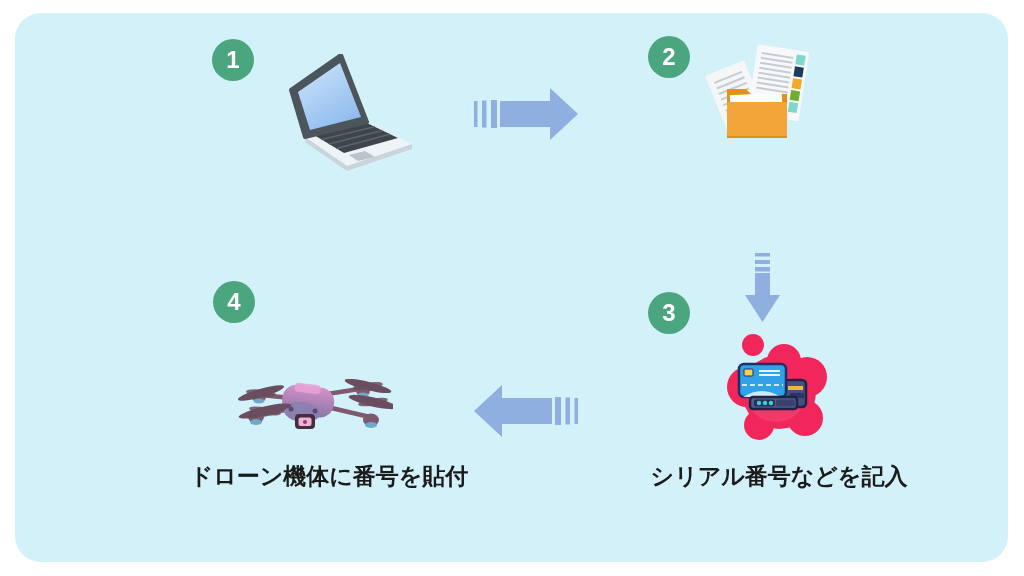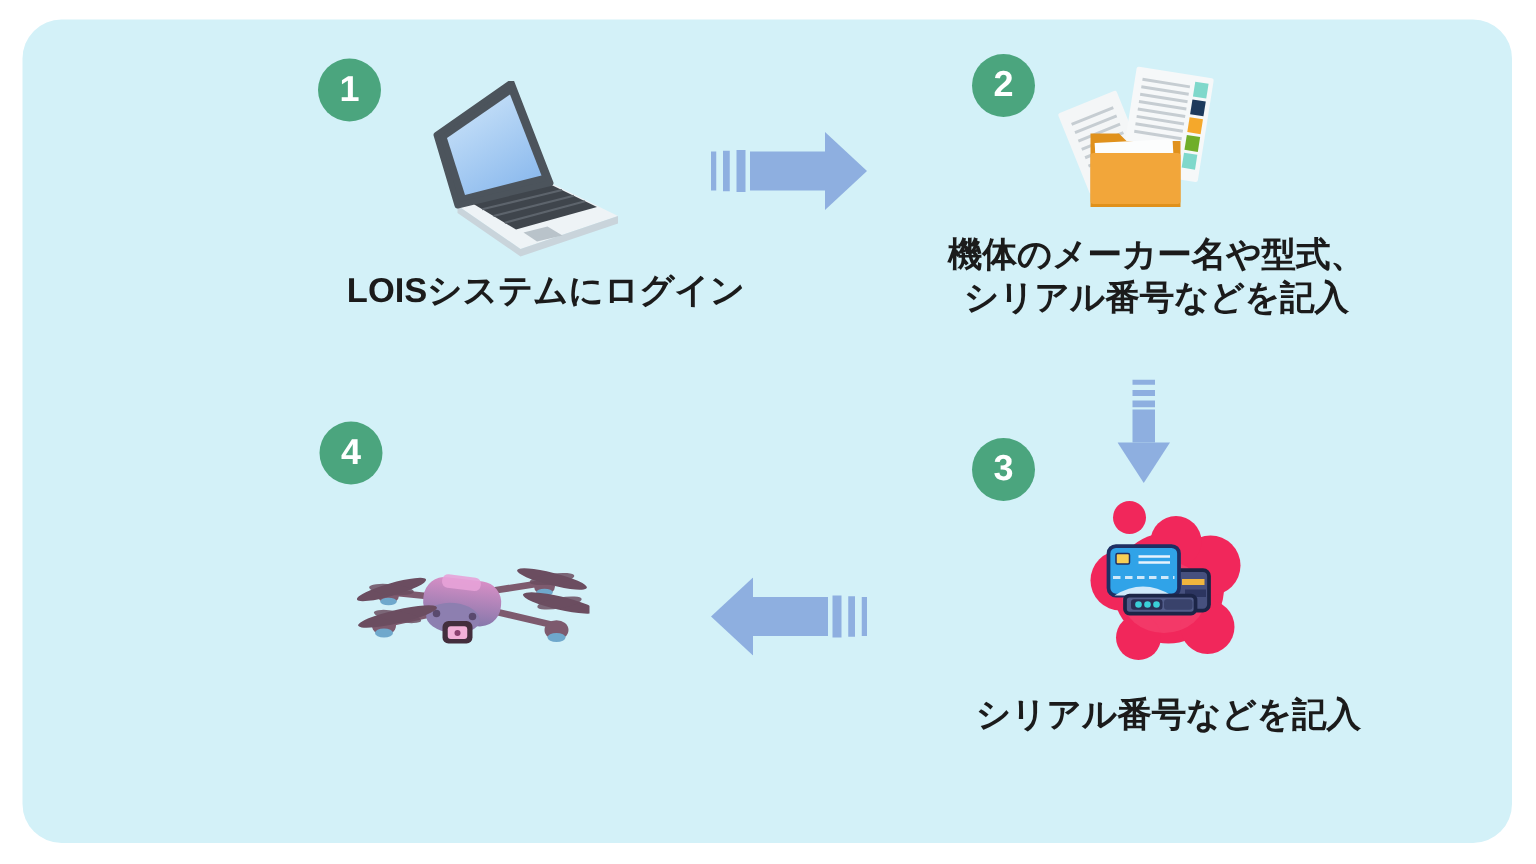--- a/index.html
+++ b/index.html
@@ -62,21 +62,20 @@
         </defs>
         <polygon points="22,83 84,68 129,90 64,112" fill="#eef3f6"></polygon>
         <path d="M22,83 L64,112 L129,90 L129,95 L64,117 L22,88 Z" fill="#c9d4db"></path>
         <polygon points="31,81 84,69 115,84 61,99" fill="#3f454c"></polygon>
         <path d="M38.5,85.5 L91.7,72.7 M46,90 L99.5,76.5 M53.5,94.5 L107,80.2" stroke="#5d646c" stroke-width="1.4" fill="none"></path>
         <polygon points="66,101 82,97 92,103 75,107" fill="#b9c3ca"></polygon>
         <polygon points="58,1 84,68 22,83 8,36" fill="#4c545c" stroke="#4c545c" stroke-width="4" stroke-linejoin="round"></polygon>
         <polygon points="57,9 78,63 27,76 15,38" fill="url(#lapscr)"></polygon>
       </svg>
     </div>
-    <div class="abs step-label" id="label1">LOISシステムにログイン</div>
 
     <div class="abs icon" id="arrow-right">
       <svg viewBox="0 0 104 52" xmlns="http://www.w3.org/2000/svg">
         <rect class="af" x="0" y="13" width="3.5" height="26"></rect>
         <rect class="af" x="8" y="12.5" width="4.5" height="27"></rect>
         <rect class="af" x="17" y="12" width="6" height="28"></rect>
         <rect class="af" x="26" y="13" width="50" height="26"></rect>
         <polygon class="af" points="76,0 104,26 76,52"></polygon>
       </svg>
     </div>
@@ -97,22 +96,20 @@
           <rect x="88" y="20" width="9" height="10" fill="#1e3a5c"></rect>
           <rect x="88" y="32" width="9" height="10" fill="#f5a82b"></rect>
           <rect x="88" y="44" width="9" height="10" fill="#6fae2a"></rect>
           <rect x="88" y="56" width="9" height="10" fill="#7fd8cb"></rect>
         </g>
         <path d="M23,52 v-7 h19 l5,5 h36 v44 h-60 z" fill="#e0911c"></path>
         <rect x="26" y="50" width="52" height="10" fill="#fcfdfd" transform="rotate(-3 52 55)"></rect>
         <rect class="ff" x="23" y="58" width="60" height="34" rx="2"></rect>
       </svg>
     </div>
-    <div class="abs step-label" id="label2">機体のメーカー名や型式、
-シリアル番号などを記入</div>
 
     <div class="abs icon" id="arrow-down">
       <svg viewBox="0 0 35 69" xmlns="http://www.w3.org/2000/svg">
         <rect class="af" x="10" y="0" width="15" height="3.5"></rect>
         <rect class="af" x="10" y="7" width="15" height="4"></rect>
         <rect class="af" x="10" y="14" width="15" height="4.5"></rect>
         <rect class="af" x="10" y="20" width="15" height="22"></rect>
         <polygon class="af" points="0,42 35,42 17.5,69"></polygon>
       </svg>
     </div>
@@ -191,15 +188,16 @@
         <ellipse cx="144" cy="63" rx="6" ry="3" fill="#6fa8cc"></ellipse>
         <ellipse cx="38" cy="49" rx="27" ry="4.5" fill="#6b4d60" transform="rotate(-13 38 49)"></ellipse>
         <ellipse cx="38" cy="49" rx="16" ry="3.5" fill="#6b4d60" opacity="0.85" transform="rotate(10 38 49)"></ellipse>
         <ellipse cx="146" cy="40" rx="25" ry="4.5" fill="#6b4d60" transform="rotate(13 146 40)"></ellipse>
         <ellipse cx="146" cy="40" rx="15" ry="3.5" fill="#6b4d60" opacity="0.85" transform="rotate(-10 146 40)"></ellipse>
         <rect x="68" y="52" width="20" height="15" rx="4" fill="#432e3d"></rect>
         <rect x="71.5" y="55.5" width="13" height="8.5" rx="2" fill="#f2b0d8"></rect>
         <circle cx="78" cy="60" r="2" fill="#8a3f6e"></circle>
       </svg>
     </div>
+    <div class="abs step-label" id="label4">ドローン機体に番号を貼付</div>
 
   </div>
 </div>
 
 </body></html>

